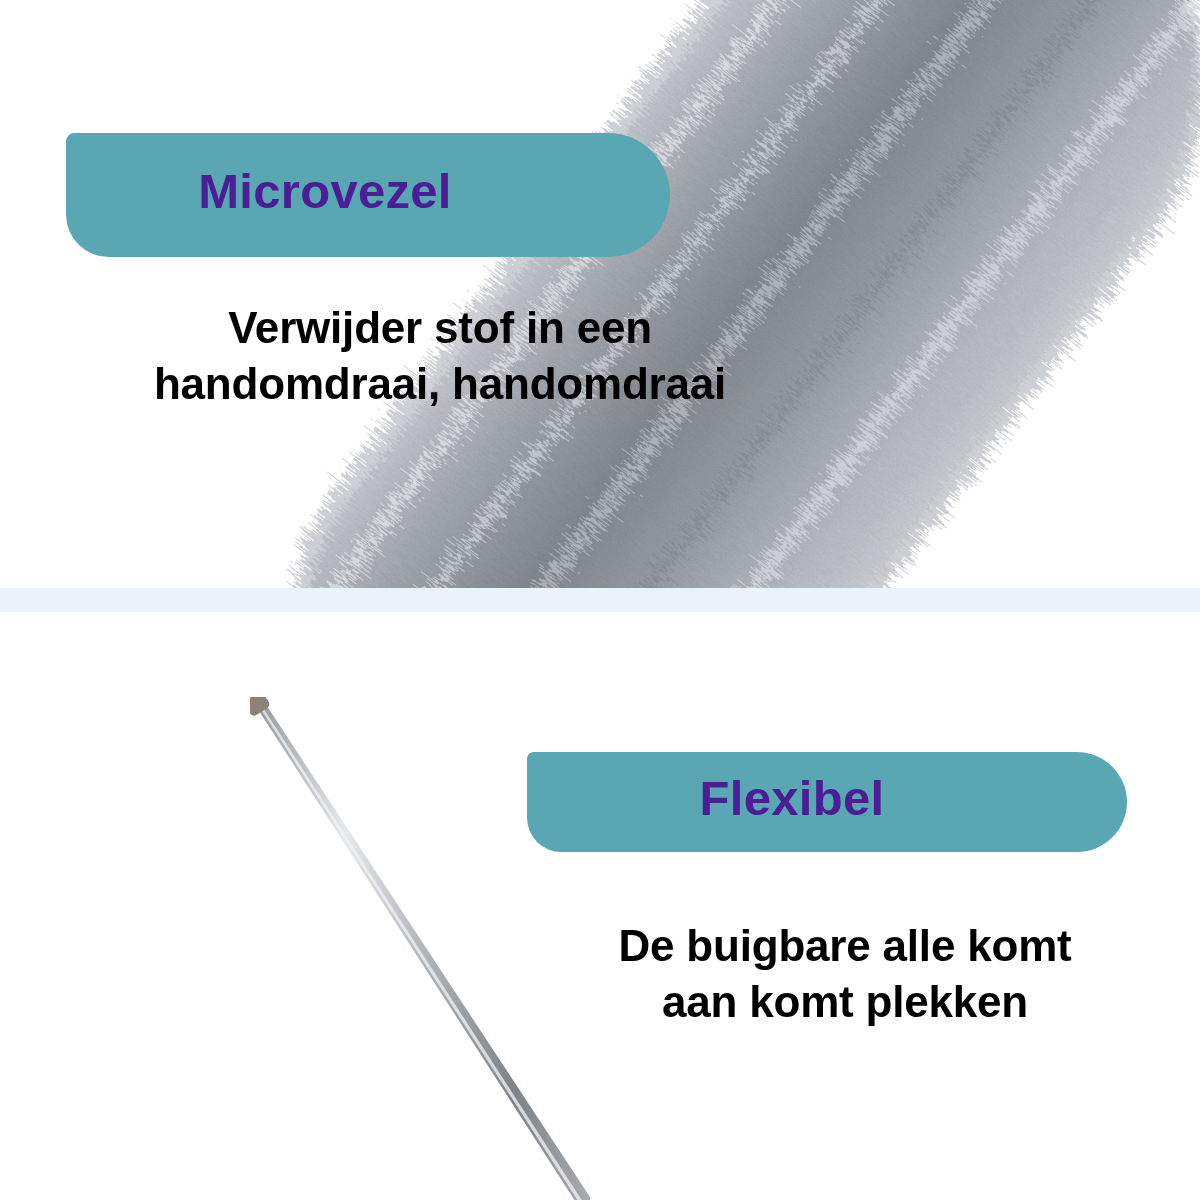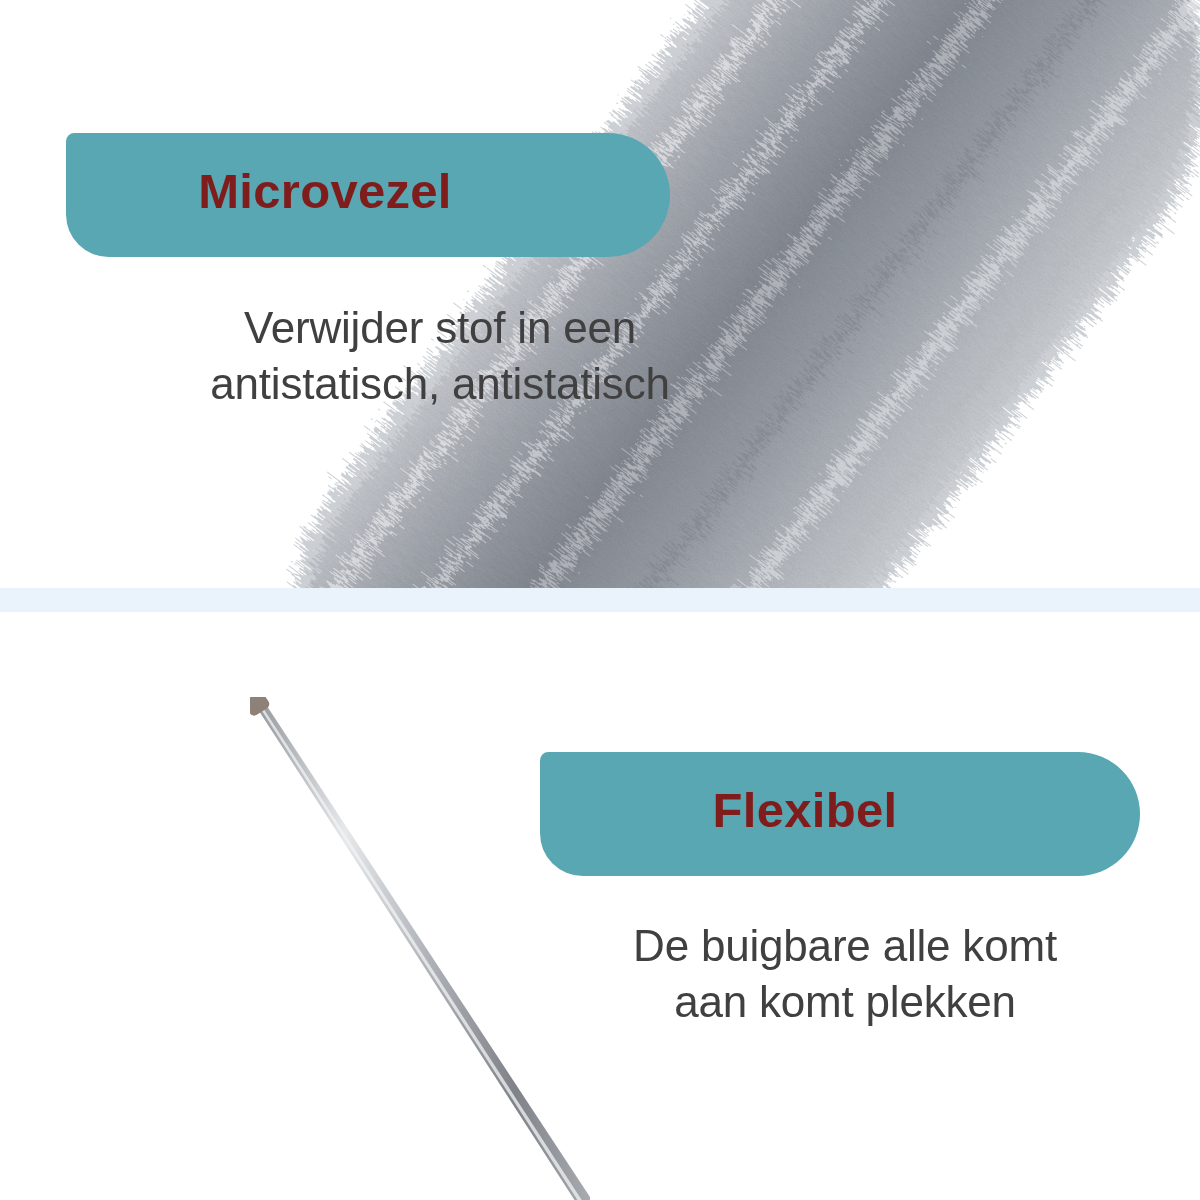--- a/index.html
+++ b/index.html
@@ -45,50 +45,50 @@
   .badge {
     position: absolute;
     background: #58a7b3;
     border-radius: 12px 90px 90px 62px / 12px 90px 90px 62px;
     display: flex;
     align-items: center;
     justify-content: center;
     box-sizing: border-box;
   }
   .badge-label {
-    color: #7f1d1d;
+    color: #4c1d95;
     font-size: 49px;
     font-weight: 700;
     letter-spacing: 0.3px;
     line-height: 1;
     white-space: nowrap;
     padding-bottom: 8px;
   }
   .badge-microvezel {
     left: 66px;
     top: 133px;
     width: 604px;
     height: 124px;
   }
   .badge-microvezel .badge-label { padding-right: 86px; }
 
   .badge-flexibel {
-    left: 540px;
+    left: 527px;
     top: 752px;
     width: 600px;
-    height: 124px;
+    height: 100px;
   }
   .badge-flexibel .badge-label { padding-right: 70px; }
 
   
   .caption {
     position: absolute;
-    color: #404040;
+    color: #000000;
     font-size: 44px;
-    font-weight: 400;
+    font-weight: 700;
     line-height: 1.28;
     text-align: center;
     letter-spacing: -0.2px;
   }
   .caption-microvezel {
     left: 60px;
     top: 300px;
     width: 760px;
   }
   .caption-flexibel {
@@ -162,21 +162,21 @@
         <rect x="576" y="0" width="9" height="1120" fill="#b4b8bd"></rect>
       </g>
     </svg>
 
     <div class="badge badge-microvezel">
       <span class="badge-label">Microvezel</span>
     </div>
 
     <div class="caption caption-microvezel">
       <span class="caption-line">Verwijder stof in een</span>
-      <span class="caption-line">antistatisch, antistatisch</span>
+      <span class="caption-line">handomdraai, handomdraai</span>
     </div>
   </div>
 
   <div class="panel-divider"></div>
 
   <div class="panel panel-bottom">
 
     <svg class="pole" style="left:250px; top:85px; width:340px; height:510px;" viewBox="0 0 340 510" preserveAspectRatio="none">
       <defs>
         <linearGradient id="poleGrad" x1="0" y1="0" x2="1" y2="0">

